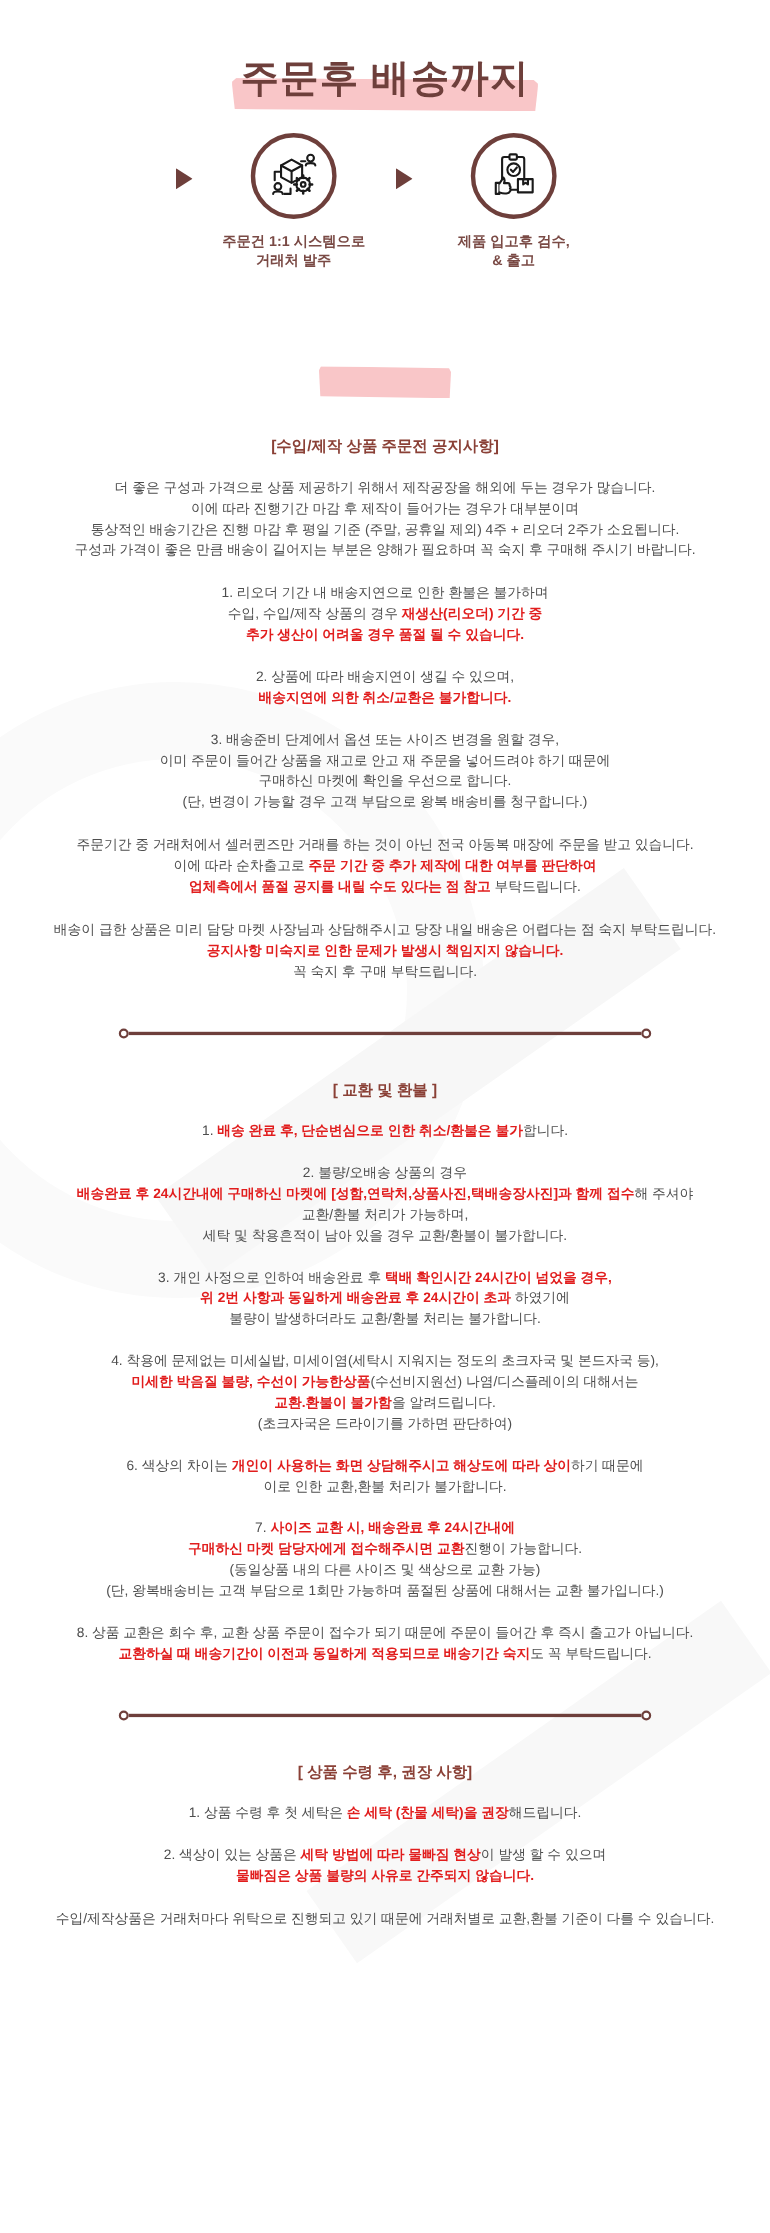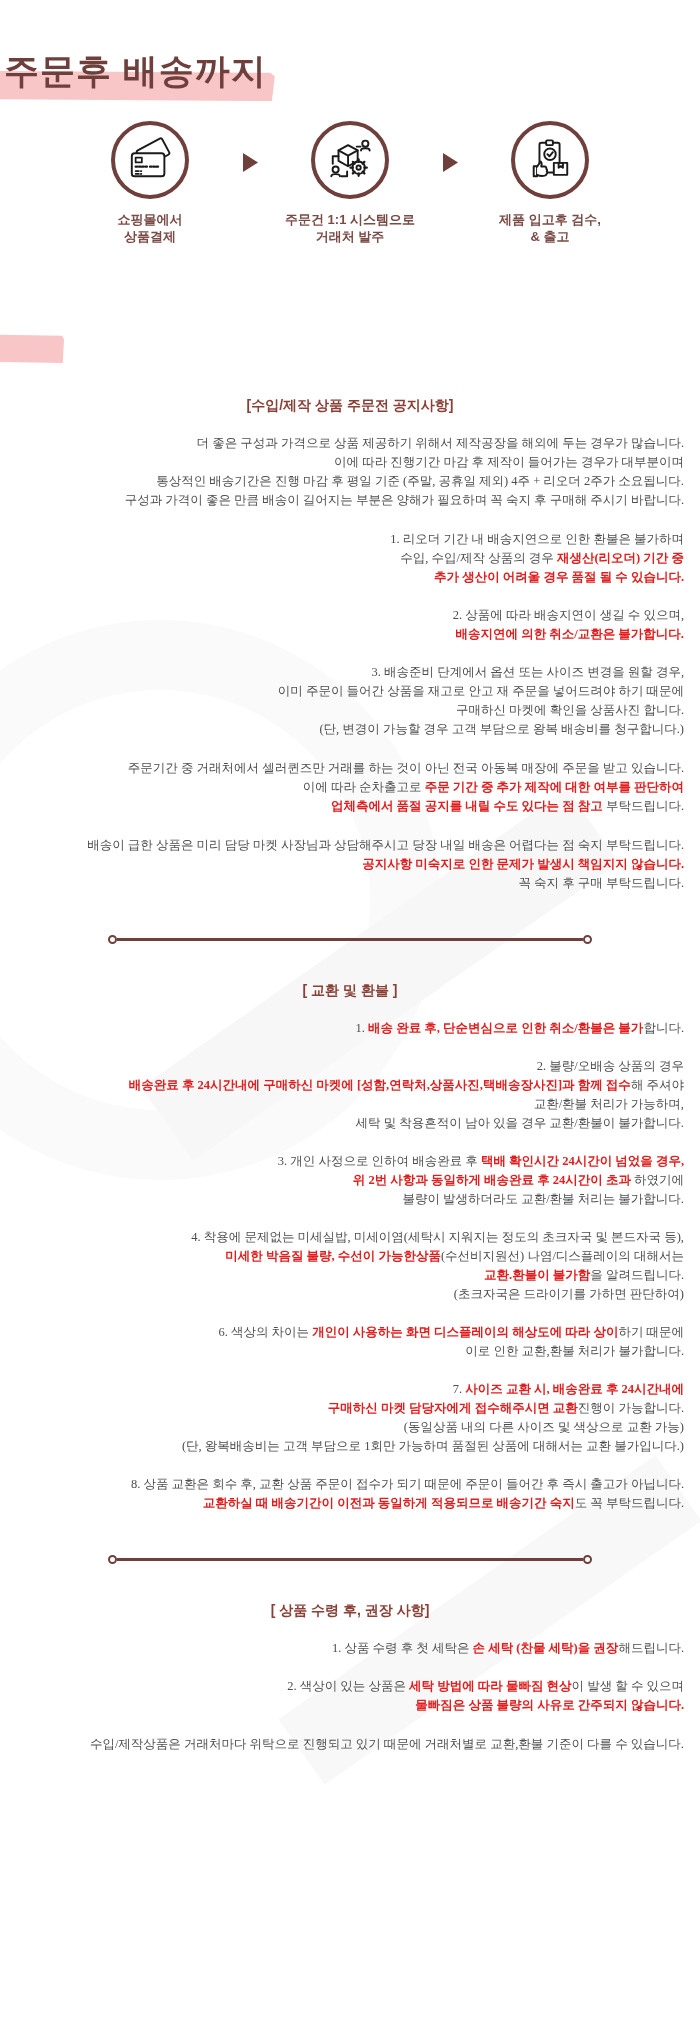--- a/index.html
+++ b/index.html
@@ -16,21 +16,21 @@
     width:700px;min-height:2030px;background:#fff;position:relative;overflow:hidden;
     font-family:"Liberation Sans","DejaVu Sans",sans-serif;color:var(--body);
   }
   
   .wm{position:absolute;z-index:0;pointer-events:none;}
   .wm-circle{left:-120px;top:620px;width:560px;height:560px;border-radius:50%;border:70px solid #fafafa;}
   .wm-bar1{left:120px;top:930px;width:520px;height:90px;background:#f7f7f7;transform:rotate(-35deg);}
   .wm-bar2{left:260px;top:1580px;width:460px;height:80px;background:#f8f8f8;transform:rotate(-35deg);}
   .content{position:relative;z-index:1;}
 
-  .title-row{text-decoration:underline;}
+  .title-row{text-align:center;text-decoration:underline;}
   .title-row.first{padding-top:48px;}
   .title-row.second{padding-top:96px;}
   .hl{position:relative;display:inline-block;padding:0 4px;font-weight:800;color:var(--brown);letter-spacing:1px;}
   .hl .txt{position:relative;z-index:1;}
   .hl .bar{position:absolute;z-index:0;background:var(--pink);
     clip-path:polygon(0 12%,1.5% 0,98.5% 6%,100% 18%,99% 100%,1% 94%);}
   .first .hl{font-size:35px;}
   .first .bar{left:-4px;right:-4px;height:30px;bottom:-6px;}
   .second .hl{font-size:36px;}
   .second .bar{left:-56px;right:-56px;height:29px;bottom:-8px;}
@@ -38,21 +38,21 @@
   .steps{display:flex;justify-content:center;align-items:flex-start;margin-top:26px;}
   .step{width:166px;display:flex;flex-direction:column;align-items:center;}
   .circle{width:78px;height:78px;border:4px solid var(--brown);border-radius:50%;
     display:flex;align-items:center;justify-content:center;background:#fff;}
   .circle svg{display:block;}
   .caption{margin-top:12px;font-size:13px;font-weight:700;color:#7a4a45;text-align:center;line-height:17px;white-space:nowrap;}
   .arrow{width:34px;padding-top:32px;display:flex;justify-content:center;}
 
   .sections{margin-top:32px;}
   .sec-heading{text-align:center;font-size:14px;font-weight:800;color:var(--heading);margin:38px 0 0;}
-  .block{text-align:right;font-size:12.5px;line-height:19px;margin:19px 16px 0;color:var(--body);font-family:Liberation Serif, serif;}
+  .block{text-align:center;font-size:12.5px;line-height:19px;margin:19px 16px 0;color:var(--body);}
   .block .red{color:var(--red);font-weight:800;}
   .block.gap-lg{margin-top:20px;}
   .divider{display:flex;align-items:center;justify-content:center;margin:42px auto 0;width:484px;}
   .divider .dot{width:9px;height:9px;border:2.5px solid var(--brown);border-radius:50%;background:#fff;flex:0 0 auto;}
   .divider .line{flex:1;height:2.5px;background:var(--brown);}
 </style>
 </head>
 <body>
 
 <div class="wm wm-circle"></div>
@@ -62,39 +62,20 @@
 <div class="content">
 
   <div class="title-row first">
     <span class="hl">
       <span class="bar"></span>
       <span class="txt">주문후 배송까지</span>
     </span>
   </div>
 
   <div class="steps">
-      <div class="step">
-        <div class="circle">
-          <span>
-            <svg width="46" height="46" viewBox="0 0 48 48" fill="none" stroke="#1a1a1a" stroke-width="2" stroke-linecap="round" stroke-linejoin="round">
-              <g transform="rotate(-28 26 14)">
-                <rect x="11" y="7" width="30" height="19" rx="2" fill="#fff"></rect>
-              </g>
-              <rect x="5" y="17" width="34" height="24" rx="3" fill="#fff"></rect>
-              <rect x="9" y="21.5" width="6.5" height="5" stroke-width="1.8"></rect>
-              <path d="M9 31h12M24 31h9" stroke-width="2.4" stroke-dasharray="1.6 1.8"></path>
-              <path d="M9 35.5h6M9 38.5h6" stroke-width="1.8" stroke-dasharray="3.4 2"></path>
-            </svg>
-          </span>
-        </div>
-        <div class="caption">
-          <div>쇼핑몰에서</div>
-          <div>상품결제</div>
-        </div>
-      </div>
       <div class="arrow">
         <svg width="15" height="19" viewBox="0 0 15 19">
           <polygon points="0,0 0,19 15,9.5" fill="#6e3f3b"></polygon>
         </svg>
       </div>
       <div class="step">
         <div class="circle">
           <span>
             <svg width="46" height="46" viewBox="0 0 48 48" fill="none" stroke="#1a1a1a" stroke-width="2" stroke-linecap="round" stroke-linejoin="round">
               <path d="M12 14l10-5.5L32 14v11l-10 5.5L12 25z" fill="#fff"></path>
@@ -148,36 +129,36 @@
       <span class="bar"></span>
     </span>
   </div>
 
   <div class="sections">
       <section>
         <h3 class="sec-heading">[수입/제작 상품 주문전 공지사항]</h3>
         <p class="block"><span>더 좋은 구성과 가격으로 상품 제공하기 위해서 제작공장을 해외에 두는 경우가 많습니다.</span><br><span>이에 따라 진행기간 마감 후 제작이 들어가는 경우가 대부분이며</span><br><span>통상적인 배송기간은 진행 마감 후 평일 기준 (주말, 공휴일 제외) 4주 + 리오더 2주가 소요됩니다.</span><br><span>구성과 가격이 좋은 만큼 배송이 길어지는 부분은 양해가 필요하며 꼭 숙지 후 구매해 주시기 바랍니다.</span></p>
         <p class="block gap-lg"><span>1. 리오더 기간 내 배송지연으로 인한 환불은 불가하며</span><br><span>수입, 수입/제작 상품의 경우 </span><span class="red">재생산(리오더) 기간 중</span><br><span class="red">추가 생산이 어려울 경우 품절 될 수 있습니다.</span></p>
         <p class="block"><span>2. 상품에 따라 배송지연이 생길 수 있으며,</span><br><span class="red">배송지연에 의한 취소/교환은 불가합니다.</span></p>
-        <p class="block"><span>3. 배송준비 단계에서 옵션 또는 사이즈 변경을 원할 경우,</span><br><span>이미 주문이 들어간 상품을 재고로 안고 재 주문을 넣어드려야 하기 때문에</span><br><span>구매하신 마켓에 확인을 상품사진 합니다.</span><br><span>(단, 변경이 가능할 경우 고객 부담으로 왕복 배송비를 청구합니다.)</span></p>
+        <p class="block"><span>3. 배송준비 단계에서 옵션 또는 사이즈 변경을 원할 경우,</span><br><span>이미 주문이 들어간 상품을 재고로 안고 재 주문을 넣어드려야 하기 때문에</span><br><span>구매하신 마켓에 확인을 우선으로 합니다.</span><br><span>(단, 변경이 가능할 경우 고객 부담으로 왕복 배송비를 청구합니다.)</span></p>
         <p class="block gap-lg"><span>주문기간 중 거래처에서 셀러퀸즈만 거래를 하는 것이 아닌 전국 아동복 매장에 주문을 받고 있습니다.</span><br><span>이에 따라 순차출고로 </span><span class="red">주문 기간 중 추가 제작에 대한 여부를 판단하여</span><br><span class="red">업체측에서 품절 공지를 내릴 수도 있다는 점 참고 </span><span>부탁드립니다.</span></p>
         <p class="block gap-lg"><span>배송이 급한 상품은 미리 담당 마켓 사장님과 상담해주시고 당장 내일 배송은 어렵다는 점 숙지 부탁드립니다.</span><br><span class="red">공지사항 미숙지로 인한 문제가 발생시 책임지지 않습니다.</span><br><span>꼭 숙지 후 구매 부탁드립니다.</span></p>
       </section>
       <div class="divider">
         <span class="dot"></span>
         <span class="line"></span>
         <span class="dot"></span>
       </div>
       <section>
         <h3 class="sec-heading">[ 교환 및 환불 ]</h3>
         <p class="block"><span>1. </span><span class="red">배송 완료 후, 단순변심으로 인한 취소/환불은 불가</span><span>합니다.</span></p>
         <p class="block"><span>2. 불량/오배송 상품의 경우</span><br><span class="red">배송완료 후 24시간내에 구매하신 마켓에 [성함,연락처,상품사진,택배송장사진]과 함께 접수</span><span>해 주셔야</span><br><span>교환/환불 처리가 가능하며,</span><br><span>세탁 및 착용흔적이 남아 있을 경우 교환/환불이 불가합니다.</span></p>
         <p class="block"><span>3. 개인 사정으로 인하여 배송완료 후 </span><span class="red">택배 확인시간 24시간이 넘었을 경우,</span><br><span class="red">위 2번 사항과 동일하게 배송완료 후 24시간이 초과 </span><span>하였기에</span><br><span>불량이 발생하더라도 교환/환불 처리는 불가합니다.</span></p>
         <p class="block"><span>4. 착용에 문제없는 미세실밥, 미세이염(세탁시 지워지는 정도의 초크자국 및 본드자국 등),</span><br><span class="red">미세한 박음질 불량, 수선이 가능한상품</span><span>(수선비지원선) 나염/디스플레이의 대해서는</span><br><span class="red">교환.환불이 불가함</span><span>을 알려드립니다.</span><br><span>(초크자국은 드라이기를 가하면 판단하여)</span></p>
-        <p class="block"><span>6. 색상의 차이는 </span><span class="red">개인이 사용하는 화면 디스플레이의 해상도에 따라 상이</span><span>하기 때문에</span><br><span>이로 인한 교환,환불 처리가 불가합니다.</span></p>
+        <p class="block"><span>6. 색상의 차이는 </span><span class="red">개인이 사용하는 화면 상담해주시고 해상도에 따라 상이</span><span>하기 때문에</span><br><span>이로 인한 교환,환불 처리가 불가합니다.</span></p>
         <p class="block"><span>7. </span><span class="red">사이즈 교환 시, 배송완료 후 24시간내에</span><br><span class="red">구매하신 마켓 담당자에게 접수해주시면 교환</span><span>진행이 가능합니다.</span><br><span>(동일상품 내의 다른 사이즈 및 색상으로 교환 가능)</span><br><span>(단, 왕복배송비는 고객 부담으로 1회만 가능하며 품절된 상품에 대해서는 교환 불가입니다.)</span></p>
         <p class="block"><span>8. 상품 교환은 회수 후, 교환 상품 주문이 접수가 되기 때문에 주문이 들어간 후 즉시 출고가 아닙니다.</span><br><span class="red">교환하실 때 배송기간이 이전과 동일하게 적용되므로 배송기간 숙지</span><span>도 꼭 부탁드립니다.</span></p>
       </section>
       <div class="divider">
         <span class="dot"></span>
         <span class="line"></span>
         <span class="dot"></span>
       </div>
       <section>
         <h3 class="sec-heading">[ 상품 수령 후, 권장 사항]</h3>

